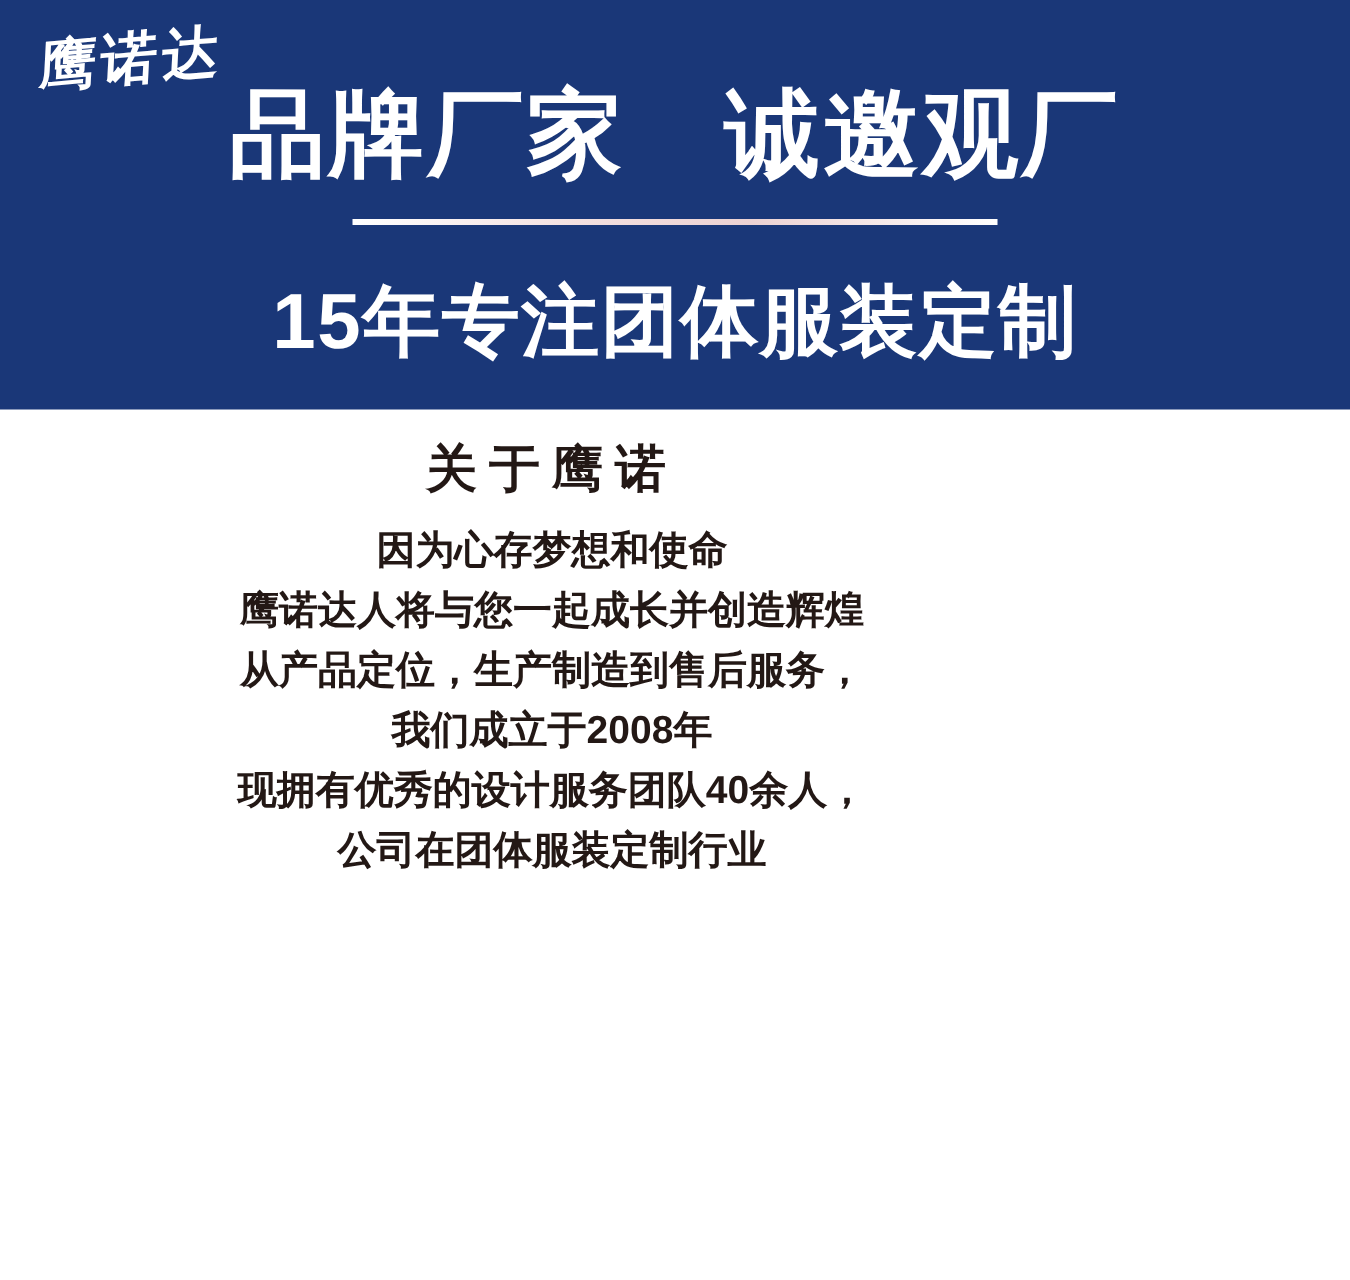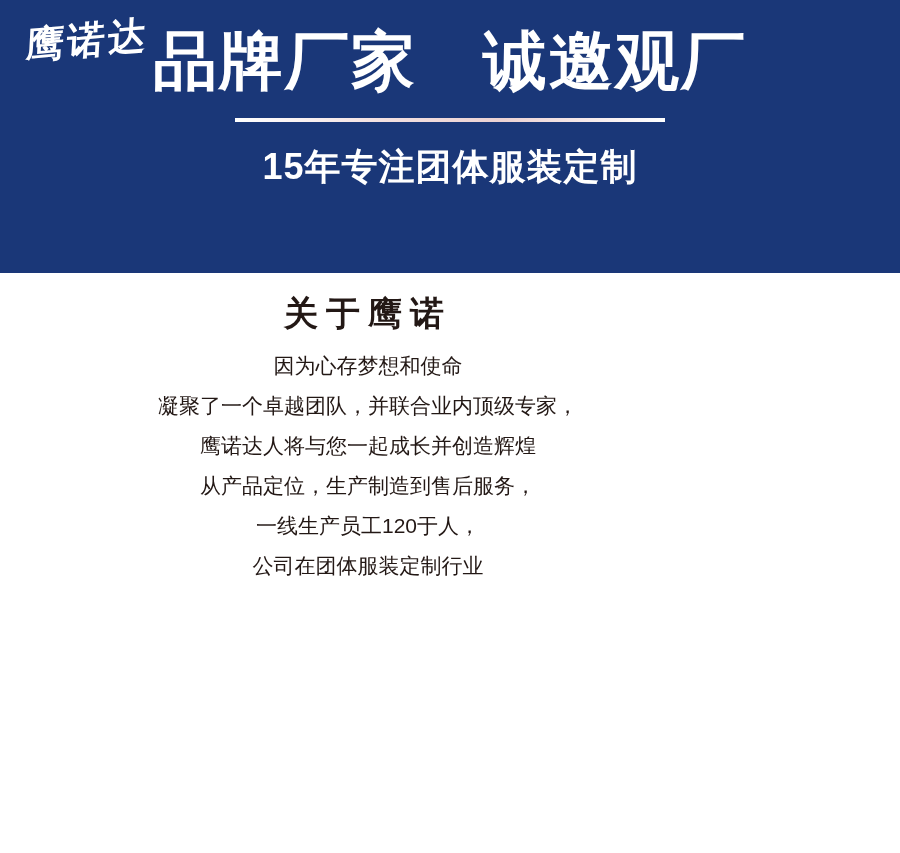--- a/index.html
+++ b/index.html
@@ -29,76 +29,76 @@
     top: 18px;
     font-size: 38px;
     font-weight: bold;
     color: #ffffff;
     letter-spacing: 3px;
     transform: rotate(-5deg) skewX(-8deg);
     line-height: 1.2;
     white-space: nowrap;
   }
   .banner-title {
-    padding-top: 26px;
+    padding-top: 54px;
     font-size: 64px;
     font-weight: bold;
     line-height: 70px;
     letter-spacing: 2px;
     white-space: nowrap;
   }
   .divider-line {
     width: 430px;
     height: 4px;
     margin: 22px auto 0 auto;
     background: linear-gradient(90deg, #ffffff 0%, #f3e0e0 35%, #ecd2d3 62%, #ffffff 100%);
   }
   .banner-subtitle {
-    margin-top: 20px;
-    font-size: 36px;
+    margin-top: 40px;
+    font-size: 52px;
     font-weight: bold;
     line-height: 50px;
     letter-spacing: 1px;
     white-space: nowrap;
   }
   .about {
     width: 736px;
     text-align: center;
     color: #231815;
   }
   .about-heading {
     margin: 20px 0 13px 0;
     font-size: 34px;
     font-weight: bold;
     letter-spacing: 8px;
     line-height: 40px;
   }
   .about-line {
     margin: 0;
-    font-size: 21px;
+    font-size: 26px;
     line-height: 40px;
-    font-weight: 400;
+    font-weight: 700;
     white-space: nowrap;
   }
 </style>
 </head>
 <body>
 
 <div class="page">
 
   <div class="banner">
     <div class="brand-logo">鹰诺达</div>
     <div class="banner-title">品牌厂家　诚邀观厂</div>
     <div class="divider-line"></div>
     <div class="banner-subtitle">15年专注团体服装定制</div>
   </div>
 
   <div class="about">
     <div class="about-heading">关于鹰诺</div>
     <p class="about-line">因为心存梦想和使命</p>
-    <p class="about-line">凝聚了一个卓越团队，并联合业内顶级专家，</p>
     <p class="about-line">鹰诺达人将与您一起成长并创造辉煌</p>
     <p class="about-line">从产品定位，生产制造到售后服务，</p>
-    <p class="about-line">一线生产员工120于人，</p>
+    <p class="about-line">我们成立于2008年</p>
+    <p class="about-line">现拥有优秀的设计服务团队40余人，</p>
     <p class="about-line">公司在团体服装定制行业</p>
   </div>
 
 </div>
 
 </body></html>

